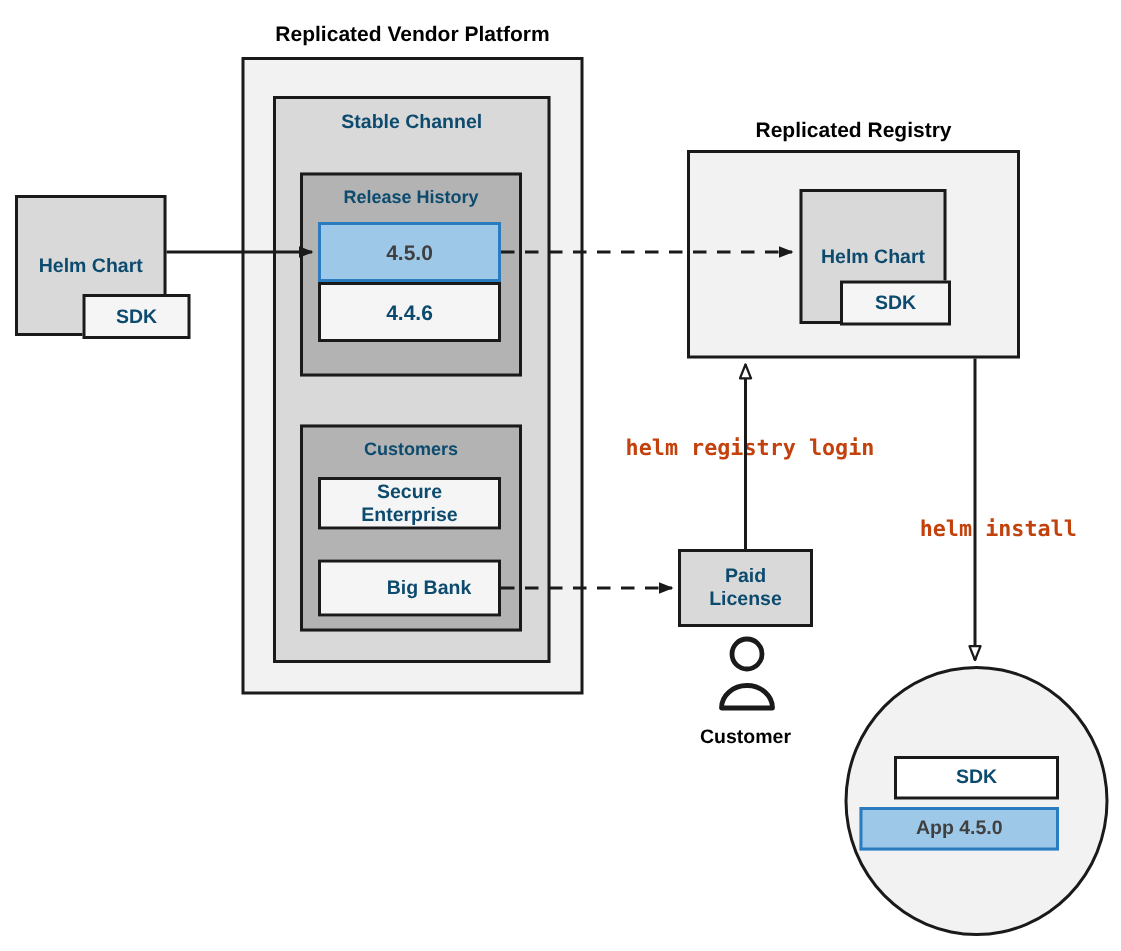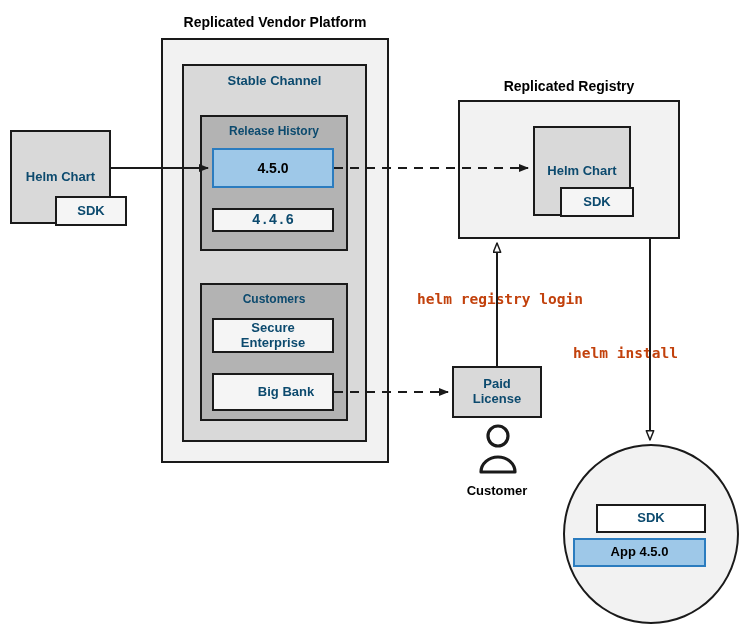--- a/index.html
+++ b/index.html
@@ -49,21 +49,21 @@
   .shade-white  { background: #f5f5f5; }
   .shade-plain  { background: #ffffff; }
   .shade-grey   { background: #d9d9d9; }
   .shade-blue   { background: #9ec8e8; border-color: #2b7cbf; }
 
   .box > .txt {
     width: 100%;
     color: #0c4a6e;
     font-weight: bold;
   }
-  .box.blue > .txt { color: #000000; }
+  .box.blue > .txt { color: #404040; }
 
   
   .titled { align-items: flex-start; padding-top: 8px; }
   .centered { align-items: center; }
 
   svg.wires {
     position: absolute;
     left: 0; top: 0;
     width: 747px;
     height: 634px;
@@ -94,21 +94,21 @@
   <div class="box shade-mid titled" style="left:182px; top:64px; width:185px; height:378px; font-size:13px;">
     <span class="txt">Stable Channel</span>
   </div>
 
   <div class="box shade-inner titled" style="left:200px; top:115px; width:148px; height:136px; font-size:12px;">
     <span class="txt">Release History</span>
   </div>
   <div class="box shade-blue blue centered" style="left:212px; top:148px; width:122px; height:40px; font-size:14px;">
     <span class="txt">4.5.0</span>
   </div>
-  <div class="box shade-white centered" style="left:212px; top:208px; width:122px; height:24px; font-size:14px;font-family:Liberation Mono, monospace;">
+  <div class="box shade-white centered" style="left:212px; top:188px; width:122px; height:40px; font-size:14px;">
     <span class="txt">4.4.6</span>
   </div>
 
   <div class="box shade-inner titled" style="left:200px; top:283px; width:148px; height:138px; font-size:12px;">
     <span class="txt">Customers</span>
   </div>
   <div class="box shade-white centered" style="left:212px; top:318px; width:122px; height:35px; font-size:13px;">
     <span class="txt nl">Secure<br>Enterprise</span>
   </div>
   <div class="box shade-white centered" style="left:212px; top:373px; width:122px; height:38px; font-size:13px;padding-left:26px;">
@@ -139,21 +139,21 @@
               border:2.5px solid #1a1a1a; border-radius:50%; background:#f2f2f2; box-sizing:border-box;"></div>
   <div class="box shade-plain centered" style="left:596px; top:504px; width:110px; height:29px; font-size:13px;">
     <span class="txt">SDK</span>
   </div>
   <div class="box shade-blue blue centered" style="left:573px; top:538px; width:133px; height:29px; font-size:13px;">
     <span class="txt">App 4.5.0</span>
   </div>
 
   <div class="mono" style="position:absolute; left:400px; top:291px; width:200px;
               text-align:center; font-size:14.5px;">helm registry login</div>
-  <div class="mono" style="position:absolute; left:548px; top:345px; width:155px;
+  <div class="mono" style="position:absolute; left:588px; top:345px; width:155px;
               text-align:center; font-size:14.5px;">helm install</div>
 
   <svg class="wires">
     <defs>
       <marker id="arrowFilled" markerWidth="10" markerHeight="10" refX="9" refY="4" orient="auto" markerUnits="userSpaceOnUse">
         <path d="M0,0 L10,4 L0,8 z" fill="#1a1a1a"></path>
       </marker>
       <marker id="arrowOpen" markerWidth="11" markerHeight="11" refX="10" refY="4.5" orient="auto" markerUnits="userSpaceOnUse">
         <path d="M0.8,0.8 L10,4.5 L0.8,8.2 z" fill="#ffffff" stroke="#1a1a1a" stroke-width="1.5" stroke-linejoin="round"></path>
       </marker>

